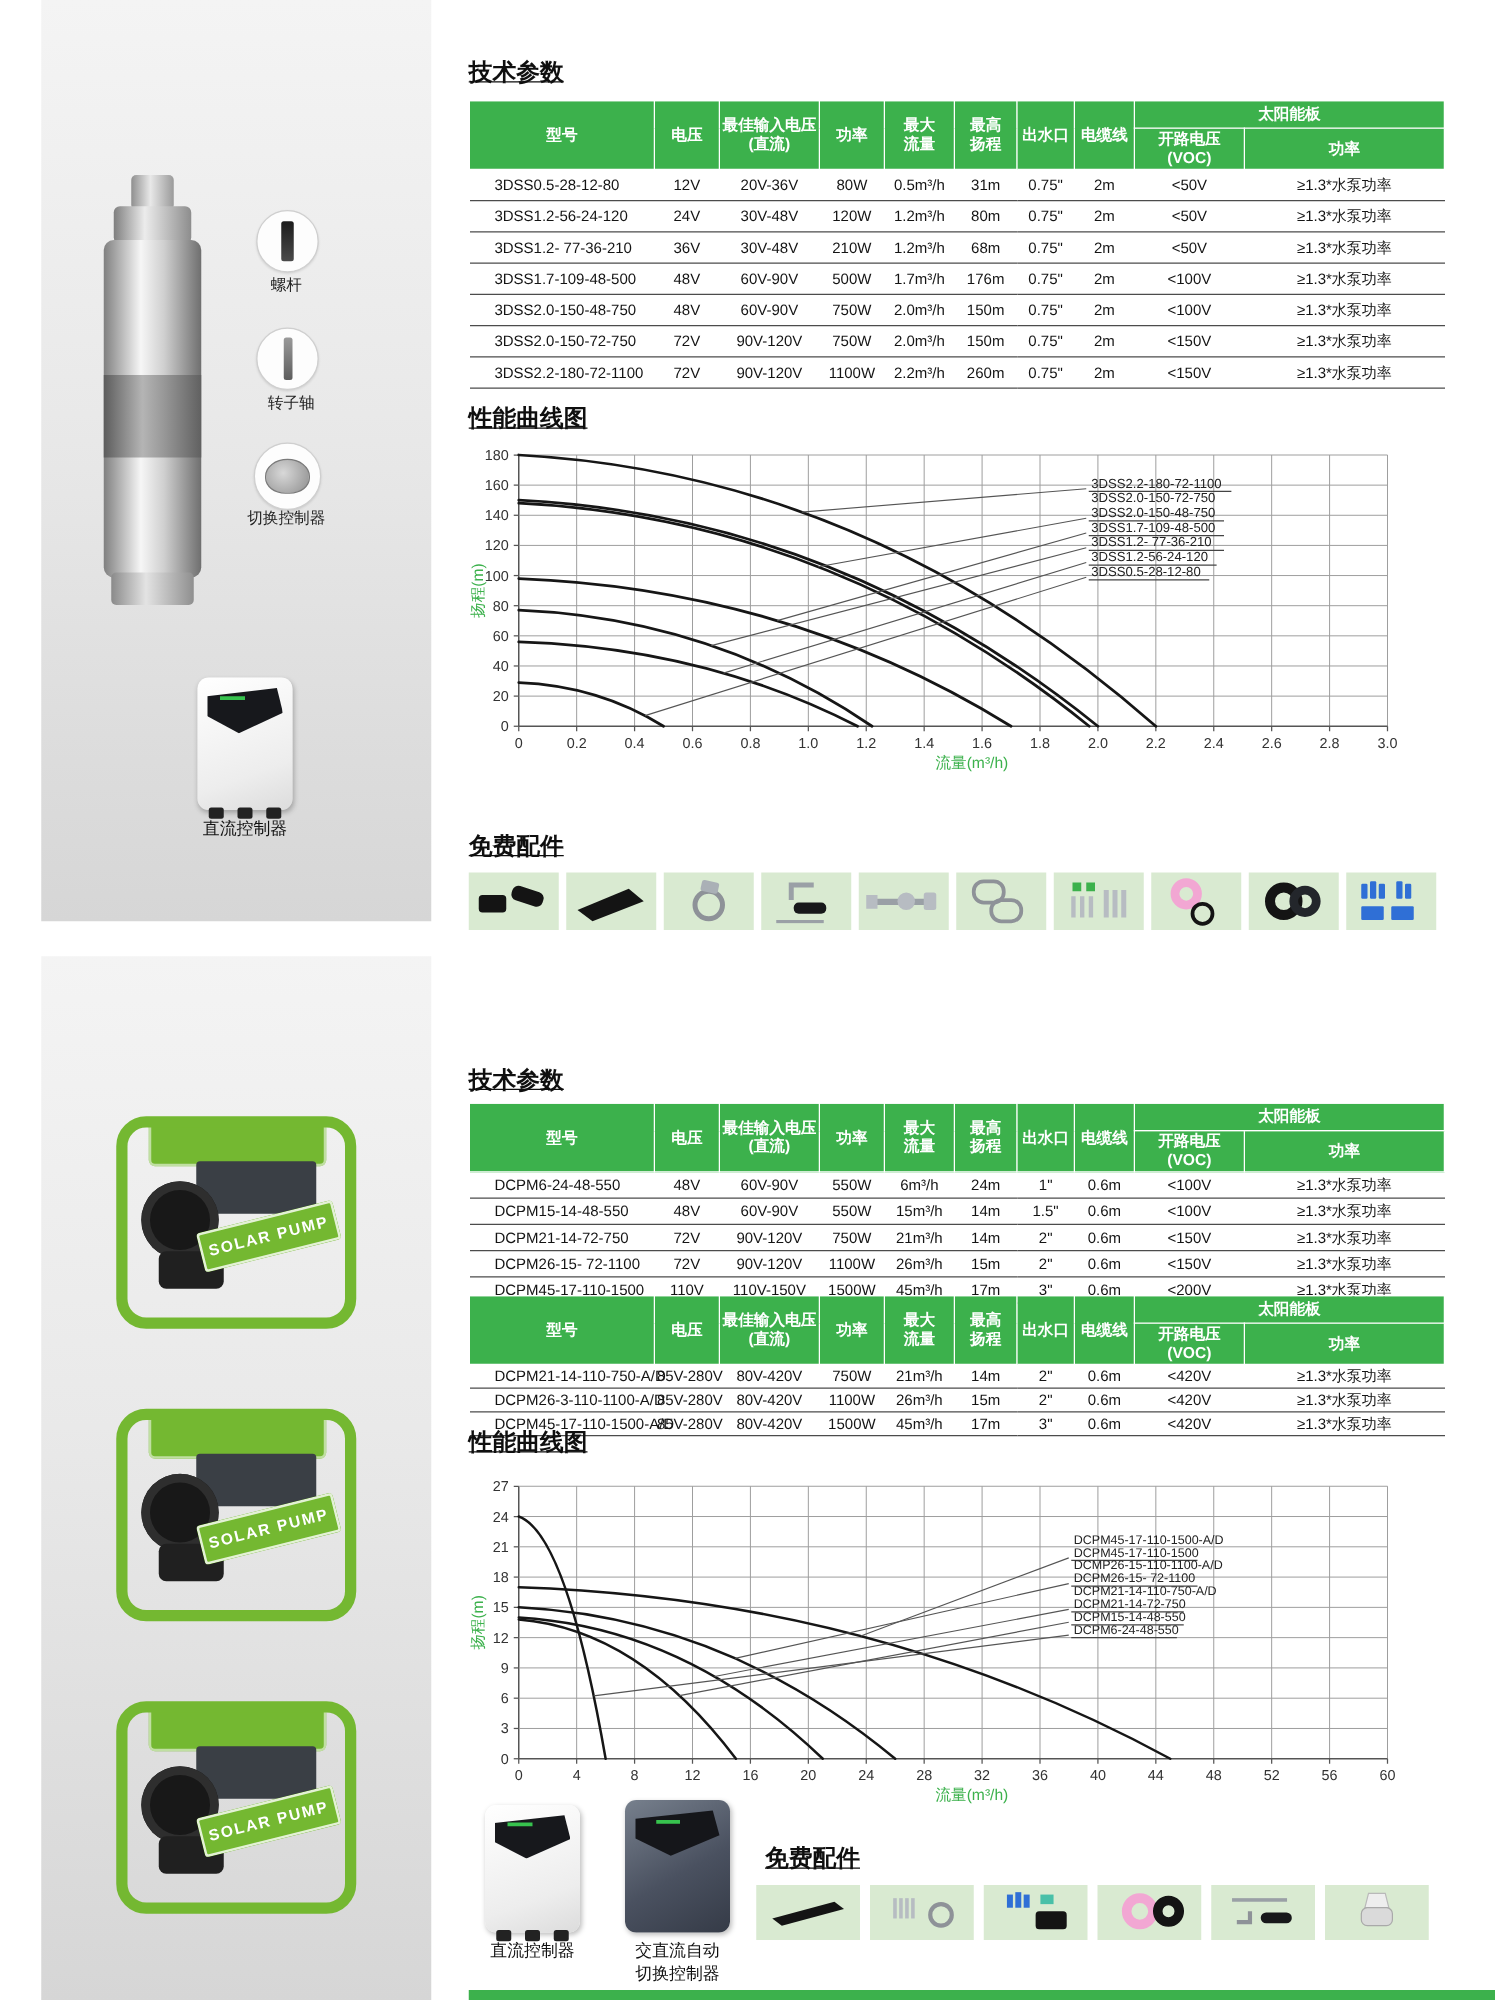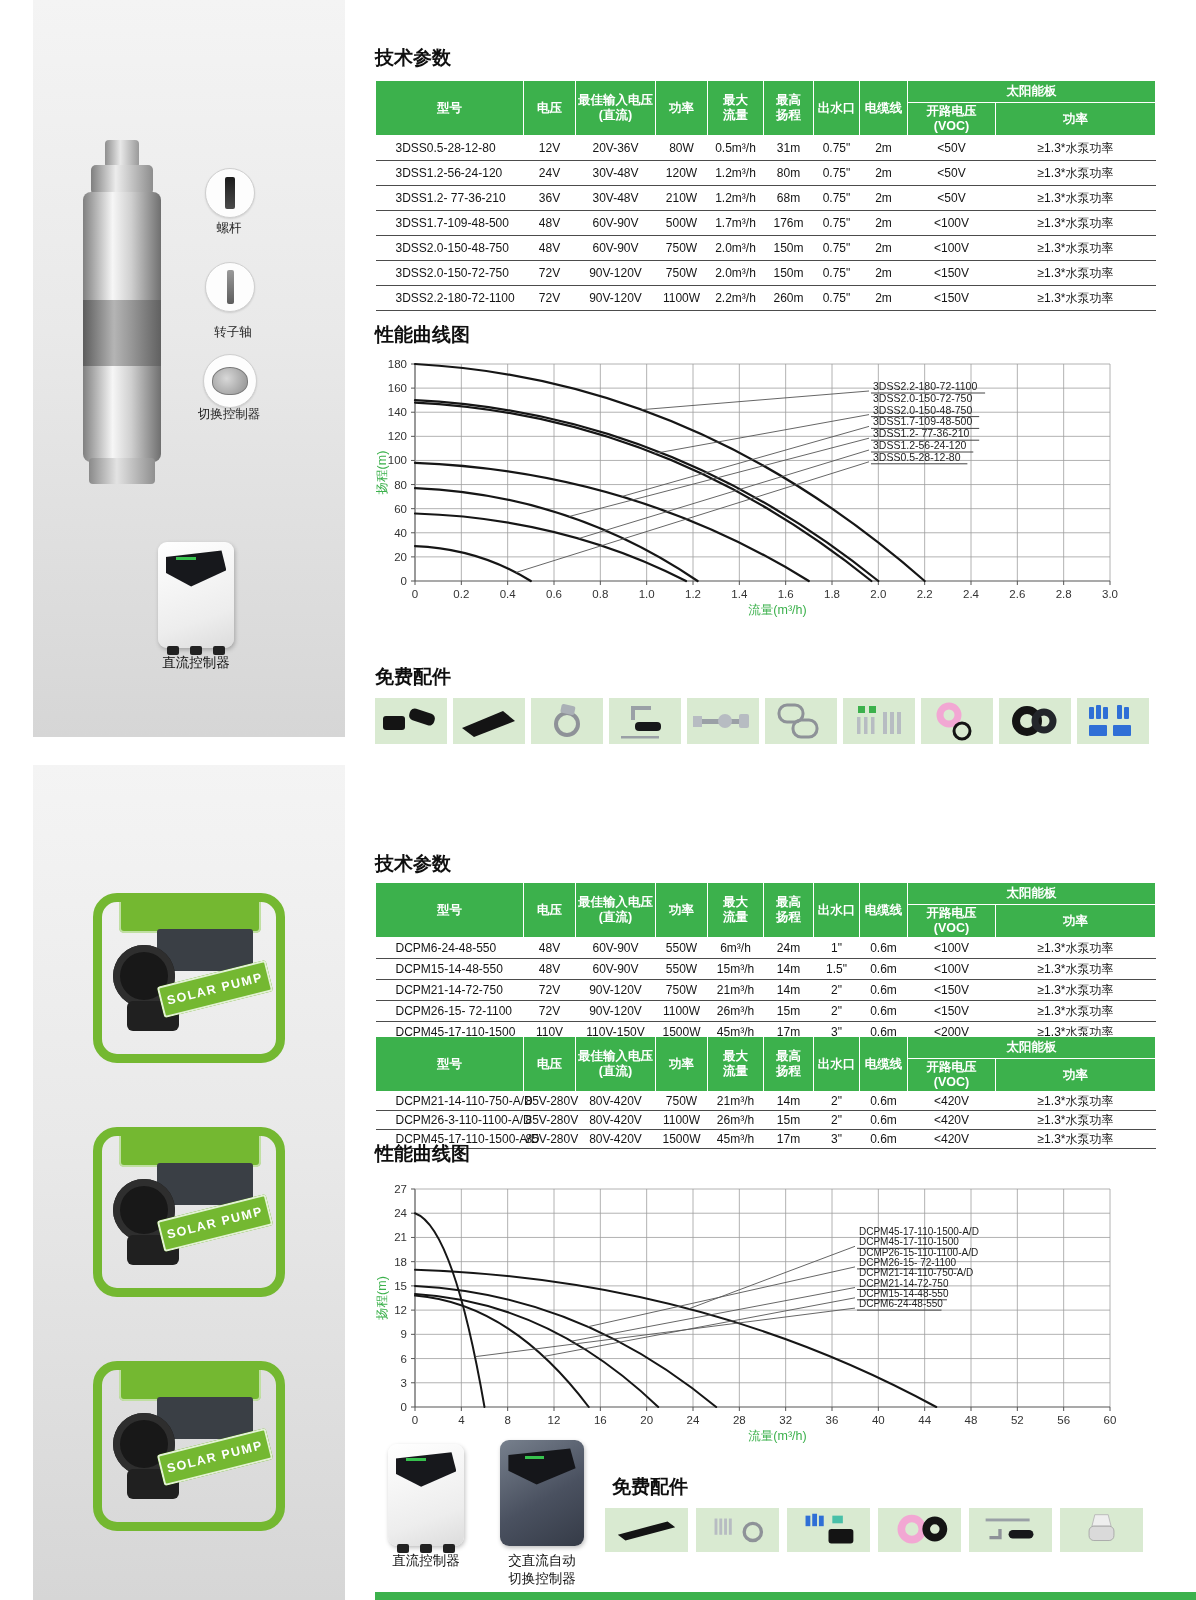--- a/index.html
+++ b/index.html
@@ -2,21 +2,21 @@
 <html><head>
 <meta charset="utf-8">
 <style>
   html,body{margin:0;padding:0;background:#fff;}
   #page{position:relative;width:1196px;height:1600px;background:#ffffff;
         font-family:"Liberation Sans","DejaVu Sans",sans-serif;overflow:hidden;}
   .panel{position:absolute;left:33px;width:312px;
          background:linear-gradient(180deg,#f4f4f4 0%,#e9e9e9 45%,#d6d6d6 100%);}
   .panel-top{top:0;height:737px;}
   .panel-bottom{top:765px;height:835px;}
-  .sec-title{position:absolute;font-size:19px;font-weight:bold;color:#0f0f0f;}
+  .sec-title{position:absolute;font-size:19px;font-weight:bold;color:#0f0f0f;text-decoration:underline;}
   
   .tblwrap{position:absolute;left:375px;width:780px;}
   table.spec{border-collapse:collapse;width:780px;table-layout:fixed;}
   table.spec th{color:#fff;font-weight:bold;font-size:12.5px;line-height:1.2;
       border:1px solid #fff;white-space:pre-line;padding:1px 1px;text-align:center;}
   table.spec td{font-size:12px;color:#141414;text-align:center;padding:0 2px;
       border-bottom:1px solid #4c4c4c;white-space:nowrap;}
   table.spec tbody tr:first-child td{border-top:1px solid #4c4c4c;}
   table.spec td:first-child{text-align:left;padding-left:20px;}
   
@@ -66,21 +66,21 @@
       <div class="mpart" style="left:56px;top:458px;width:66px;height:26px;background:linear-gradient(90deg,#8a8a8a,#e3e3e3 42%,#8f8f8f);border-radius:4px;"></div>
     </div>
 
     <div class="circ" style="left:172px;top:168px;">
       <div style="width:10px;height:32px;background:linear-gradient(180deg,#1c1c1c,#4a4a4a);border-radius:2px;"></div>
     </div>
     <div class="part-label" style="left:168px;top:220px;width:56px;">螺杆</div>
     <div class="circ" style="left:172px;top:262px;">
       <div style="width:7px;height:34px;background:linear-gradient(180deg,#9a9a9a,#5d5d5d);border-radius:2px;"></div>
     </div>
-    <div class="part-label" style="left:160px;top:324px;width:80px;">转子轴</div>
+    <div class="part-label" style="left:160px;top:314px;width:80px;">转子轴</div>
     <div class="circ" style="left:170px;top:354px;width:52px;height:52px;">
       <div style="width:34px;height:26px;background:radial-gradient(circle at 40% 40%,#d8d8d8,#8e8e8e);border-radius:50% 50% 45% 45%;border:1px solid #7a7a7a;"></div>
     </div>
     <div class="part-label" style="left:136px;top:406px;">切换控制器</div>
 
     <div class="ctrl" style="left:125px;top:542px;width:76px;height:106px;background:linear-gradient(160deg,#ffffff,#ededed 70%,#dcdcdc);">
       <div class="screen"></div>
       <div class="led" style="left:24%;top:14%;width:26%;height:3px;"></div>
       <div class="foot" style="left:12%;"></div>
       <div class="foot" style="left:42%;"></div>

